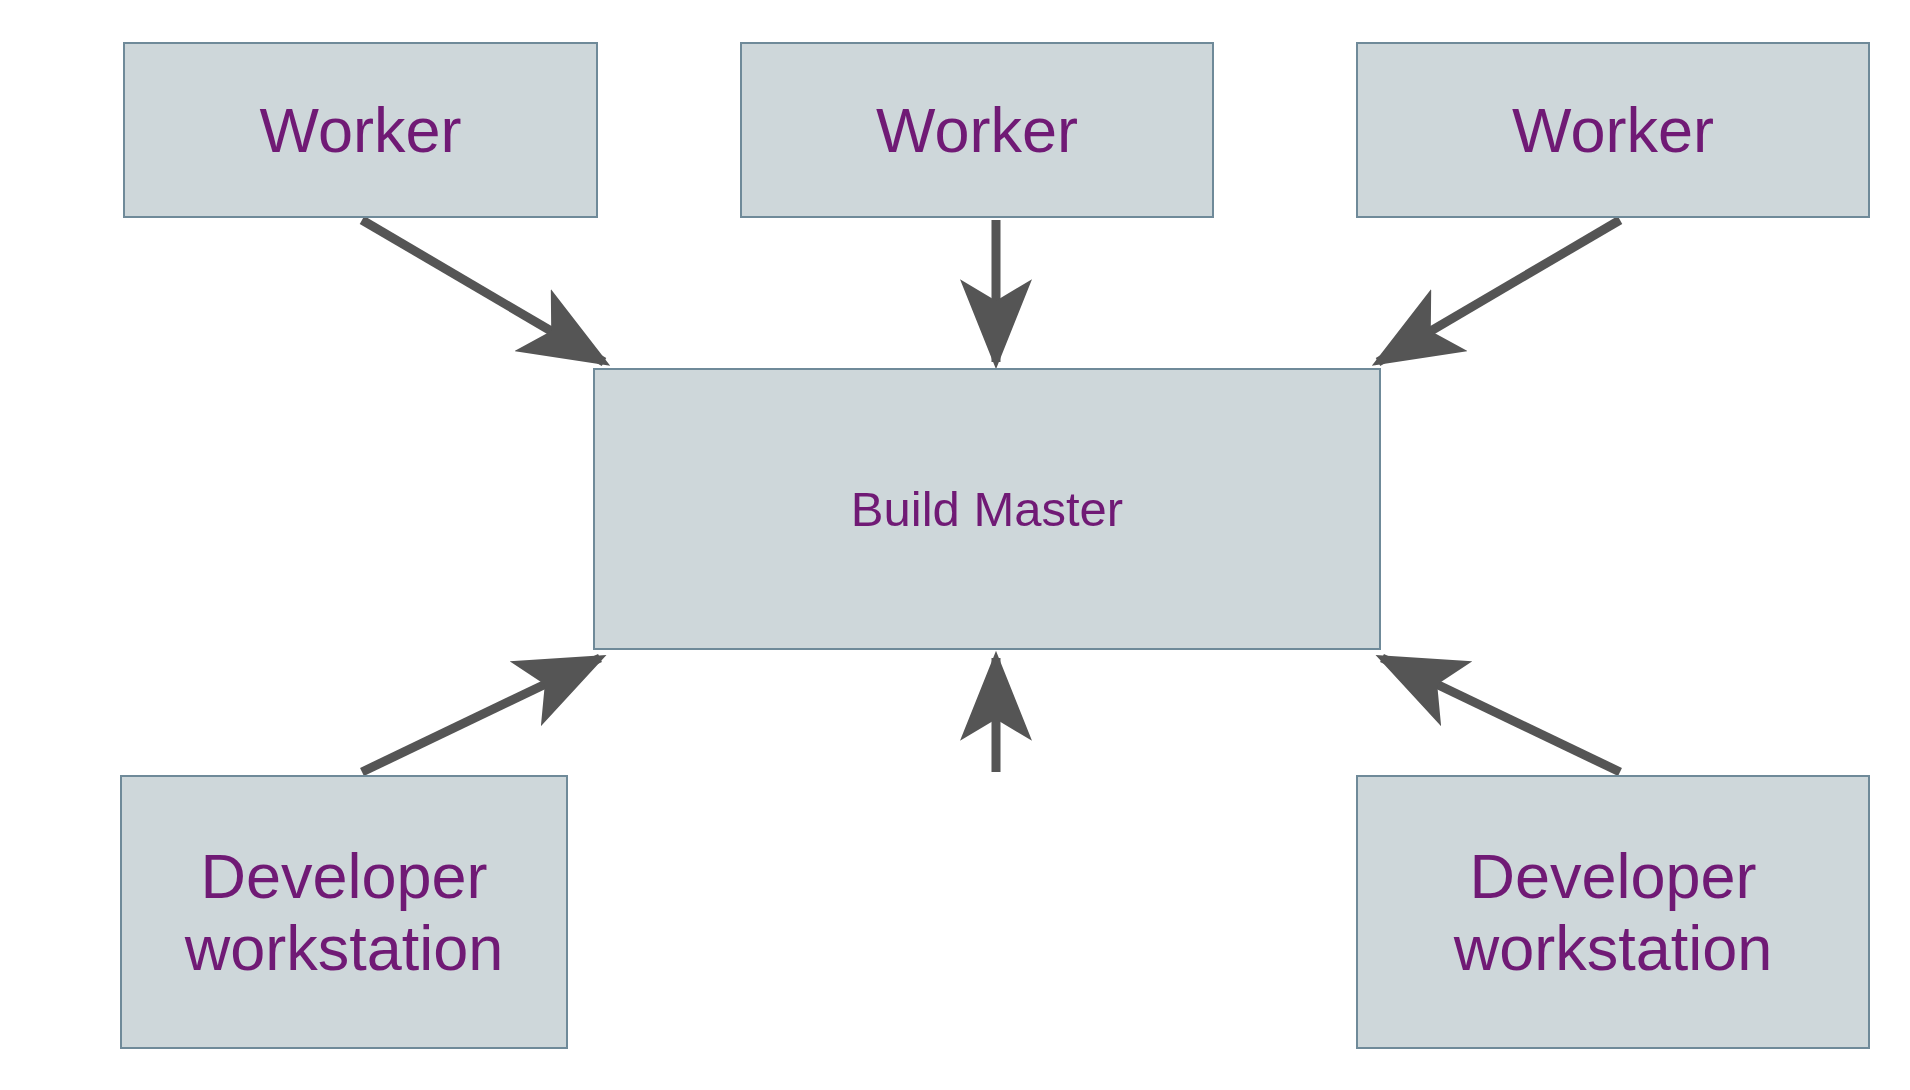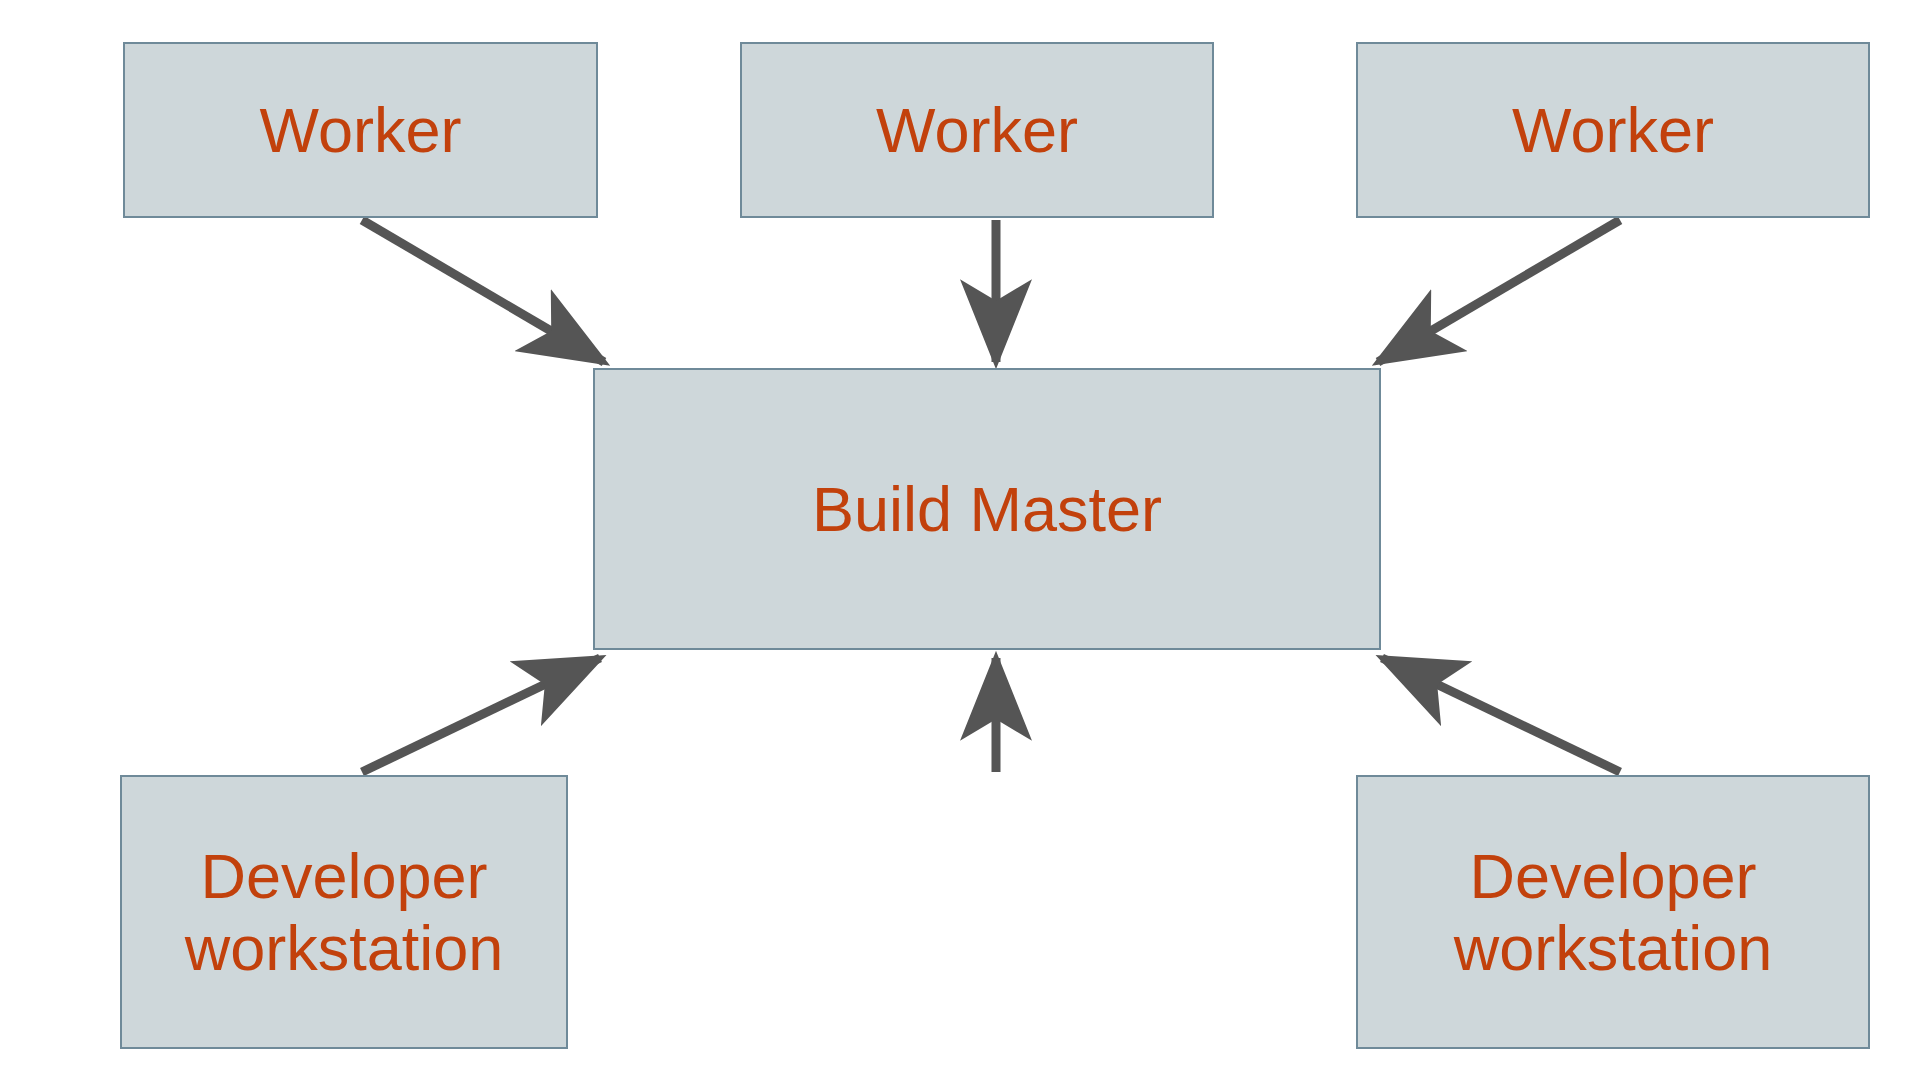--- a/index.html
+++ b/index.html
@@ -28,33 +28,33 @@
   }
   .node {
     position: absolute;
     box-sizing: border-box;
     background: #ced7da;
     border: 2px solid #6f8a99;
     display: flex;
     align-items: center;
     justify-content: center;
     text-align: center;
-    color: #c2410c;
+    color: #701a75;
     line-height: 1.15;
     z-index: 2;
   }
   .node-label {
     display: block;
     white-space: pre-line;
     padding: 0 6px;
   }
   .node-worker-1 { left: 123px; top: 42px;  width: 475px; height: 176px; font-size: 63px; }
   .node-worker-2 { left: 740px; top: 42px;  width: 474px; height: 176px; font-size: 63px; }
   .node-worker-3 { left: 1356px; top: 42px; width: 514px; height: 176px; font-size: 63px; }
-  .node-build-master { left: 593px; top: 368px; width: 788px; height: 282px; font-size: 63px; }
+  .node-build-master { left: 593px; top: 368px; width: 788px; height: 282px; font-size: 49px; }
   .node-dev-left  { left: 120px; top: 775px; width: 448px; height: 274px; font-size: 63px; }
   .node-ci-server { left: 740px; top: 775px; width: 474px; height: 274px; font-size: 63px; }
   .node-dev-right { left: 1356px; top: 775px; width: 514px; height: 274px; font-size: 63px; }
 </style>
 </head>
 <body>
 
 <div id="diagram-canvas">
 
   <svg id="edge-layer" viewBox="0 0 1910 1090">

